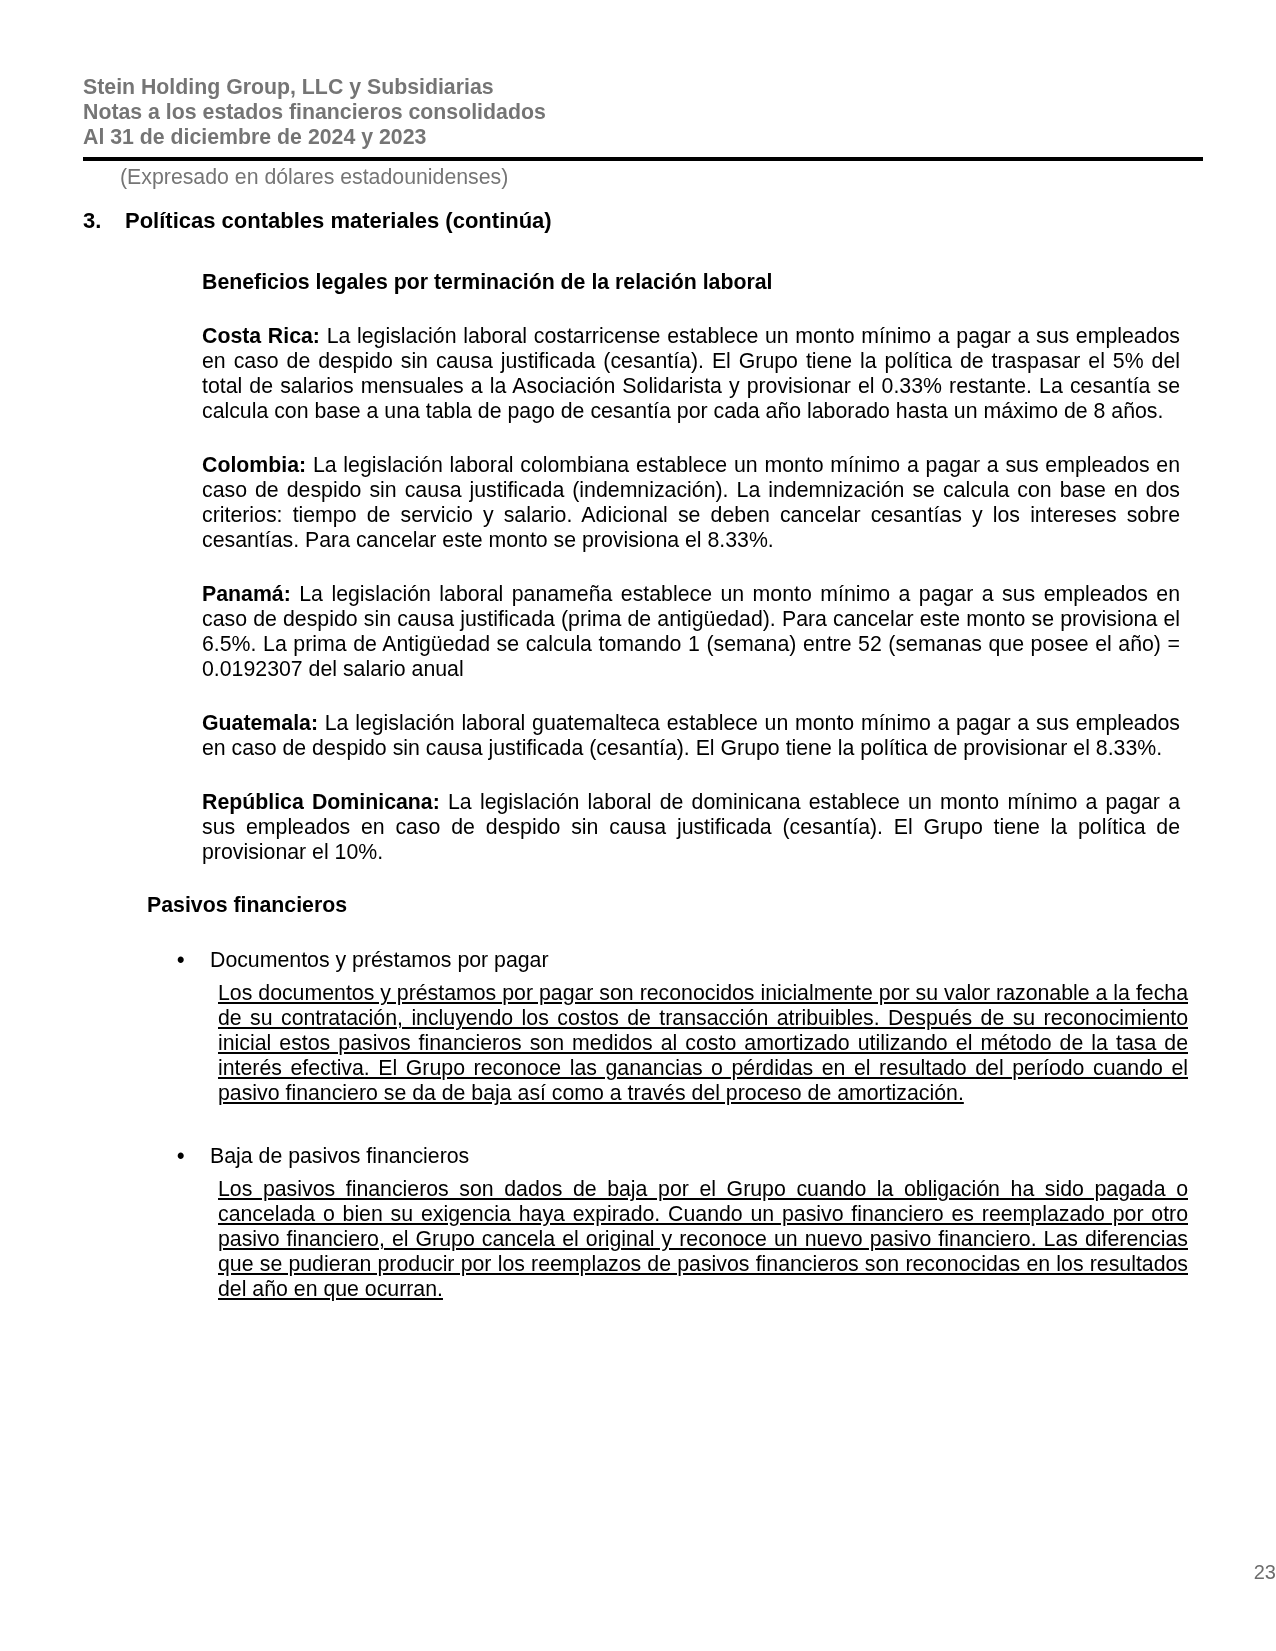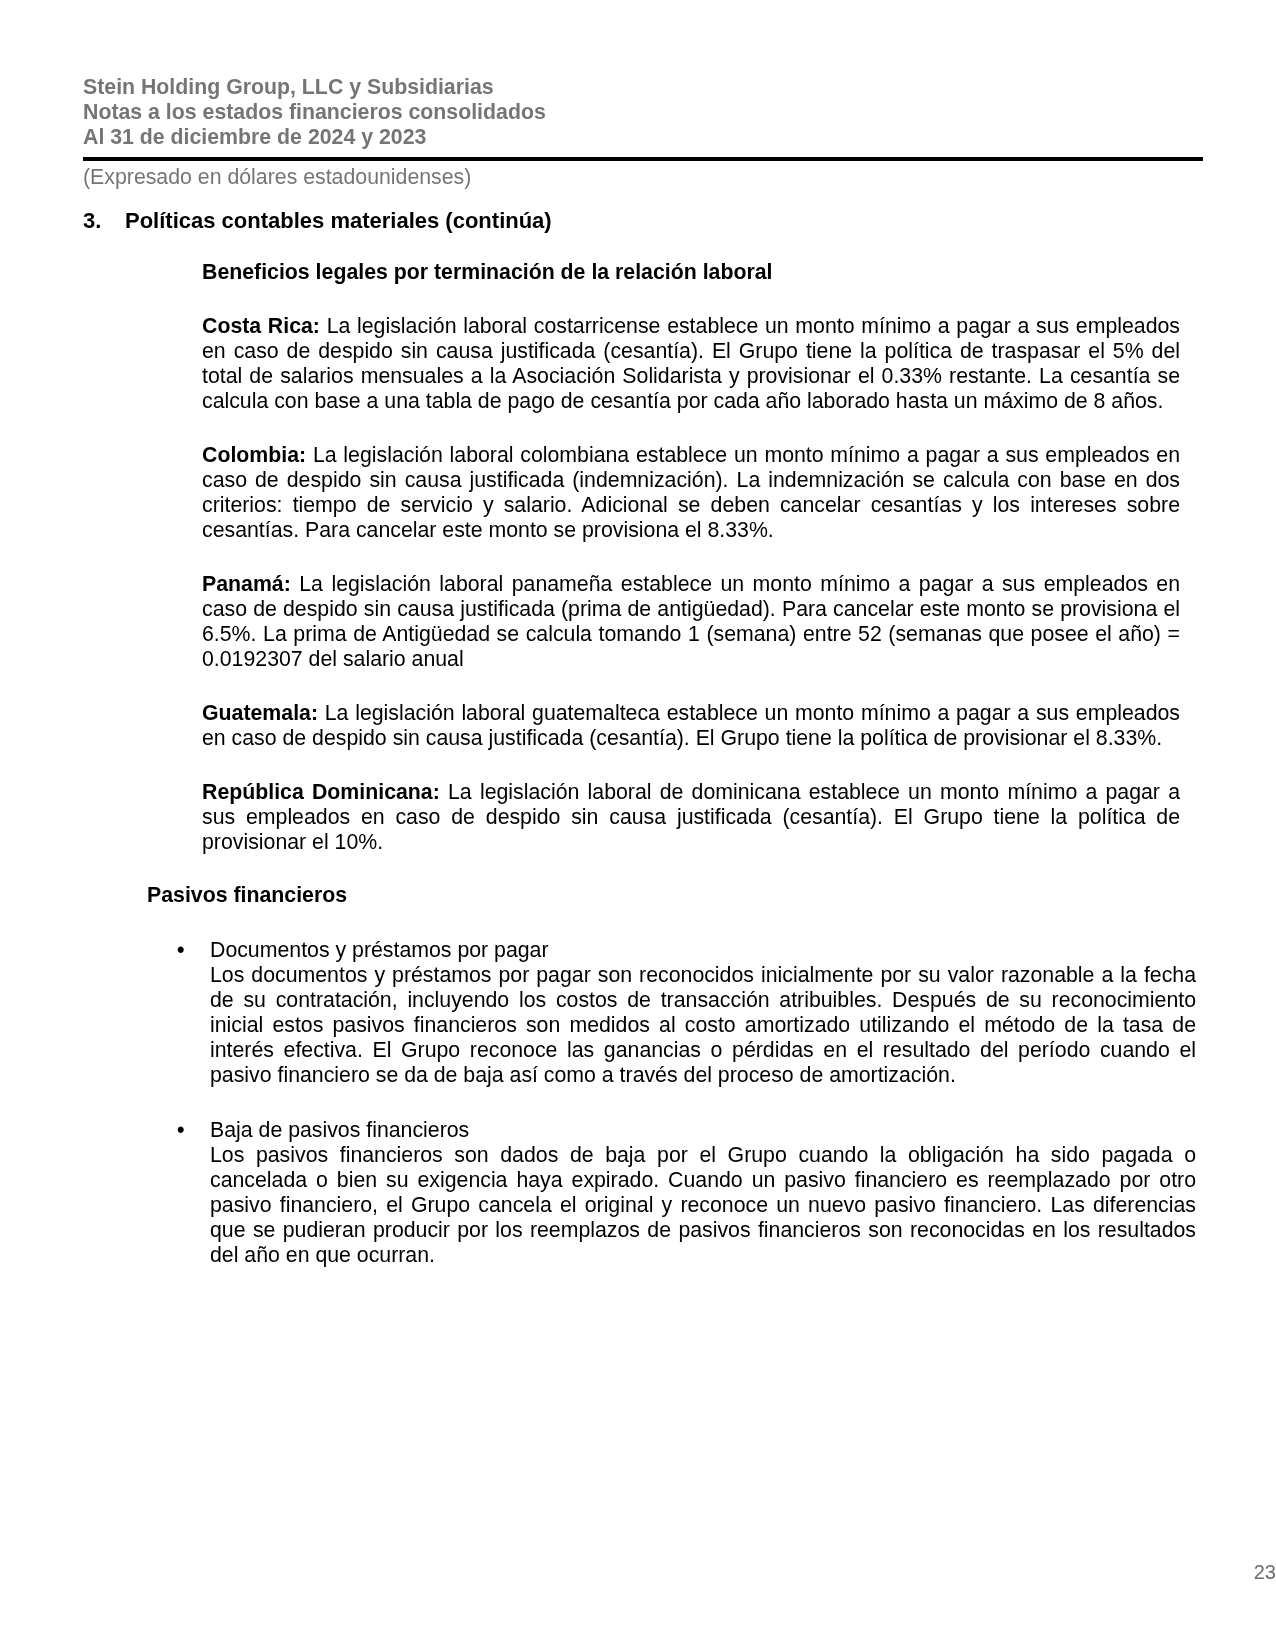--- a/index.html
+++ b/index.html
@@ -27,36 +27,37 @@
   }
   .rule {
     height: 4px;
     background: #000000;
     margin-top: 7px;
     width: 100%;
   }
   .subtitle {
     margin-top: 4px;
     color: var(--header-gray, #757575);
+    margin-left: 37px;
   }
   .section-heading {
     display: flex;
     margin-top: 18px;
     font-weight: bold;
     font-size: 22px;
   }
   .sec-num { width: 42px; flex: none; }
 
   .indent {
     margin-left: 119px;
     width: 994px;
   }
   .subheading {
     font-weight: bold;
-    margin-top: 27px;
+    margin-top: 37px;
   }
   .para {
     margin: 29px 16px 0 0;
     text-align: justify;
   }
   .b { font-weight: bold; }
 
   .pasivos-heading {
     font-weight: bold;
     margin: 28px 0 0 64px;
@@ -68,22 +69,23 @@
     width: 1019px;
   }
   .bullet-marker {
     width: 33px;
     flex: none;
     font-weight: bold;
   }
   .bullet-body { width: 986px; }
   .bullet-title { font-weight: normal; }
   .bullet-para {
-    margin: 0;
+    margin: 8px;
     text-align: justify;
+    text-decoration: underline;
   }
   .footer {
     position: absolute;
     bottom: 66px;
     left: 0;
     width: 100%;
     text-align: right;
     color: var(--footer-gray, #6d6d6d);
     font-size: 20px;
   }

